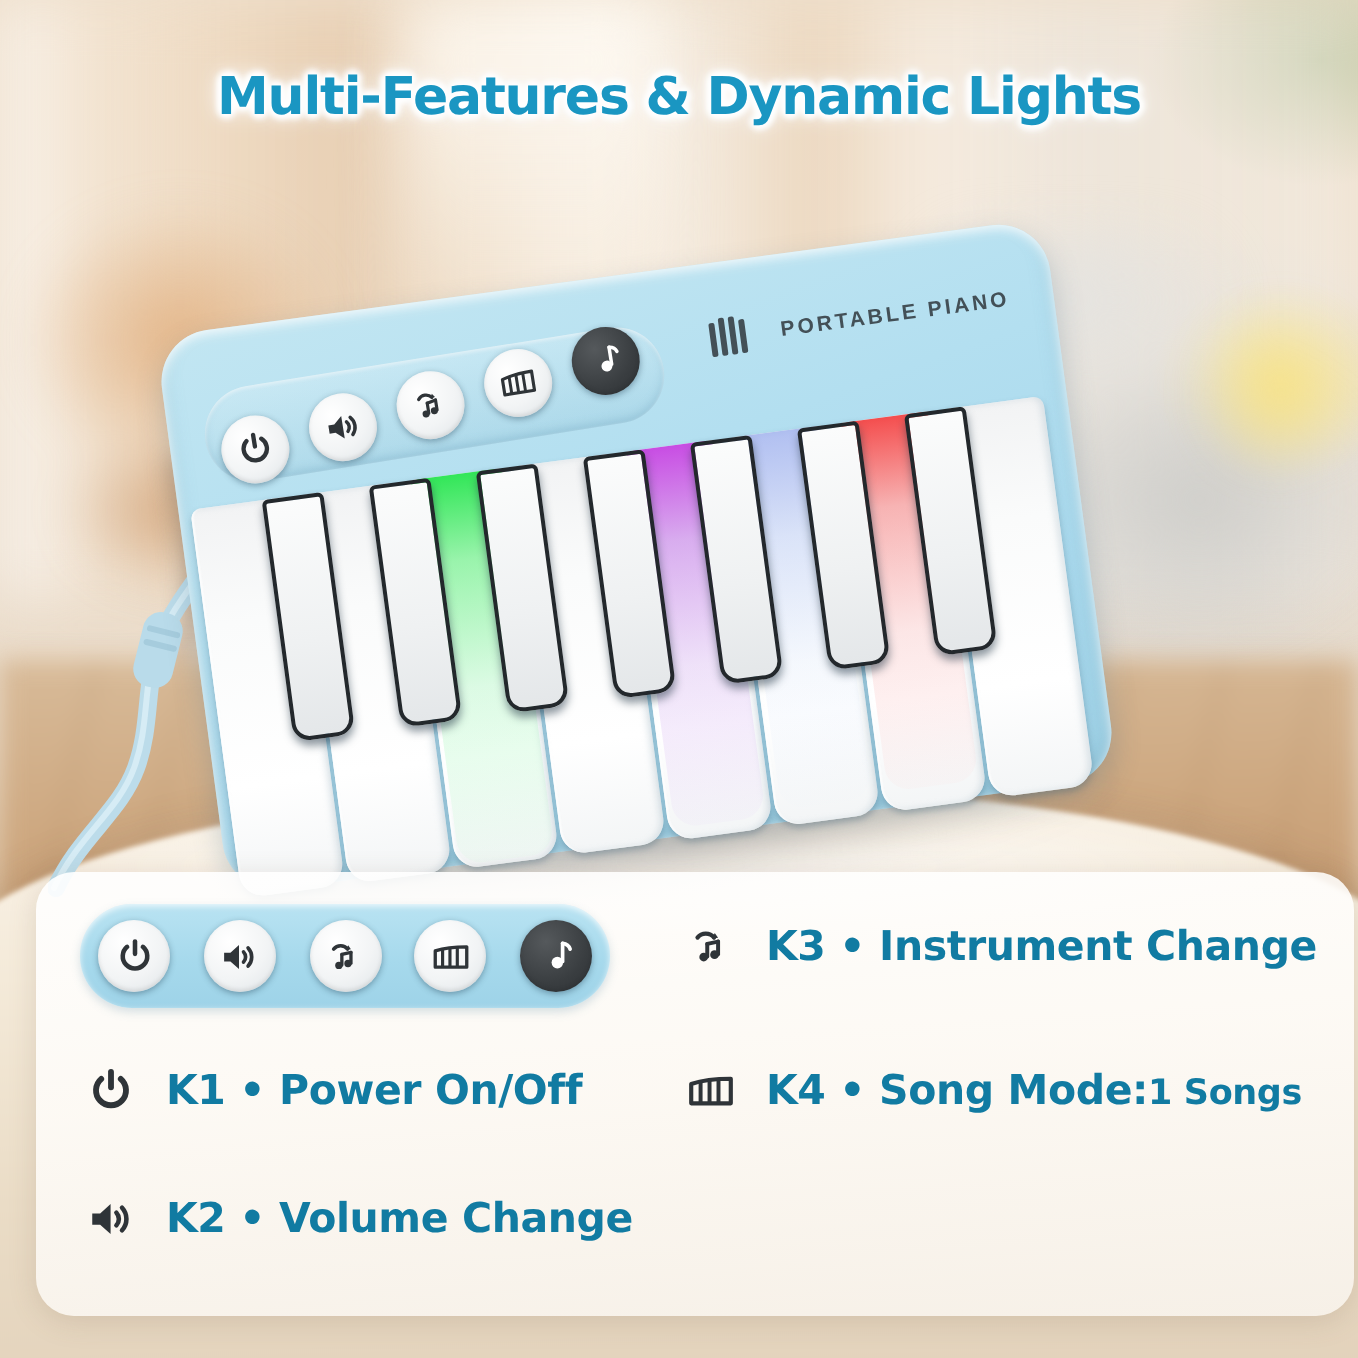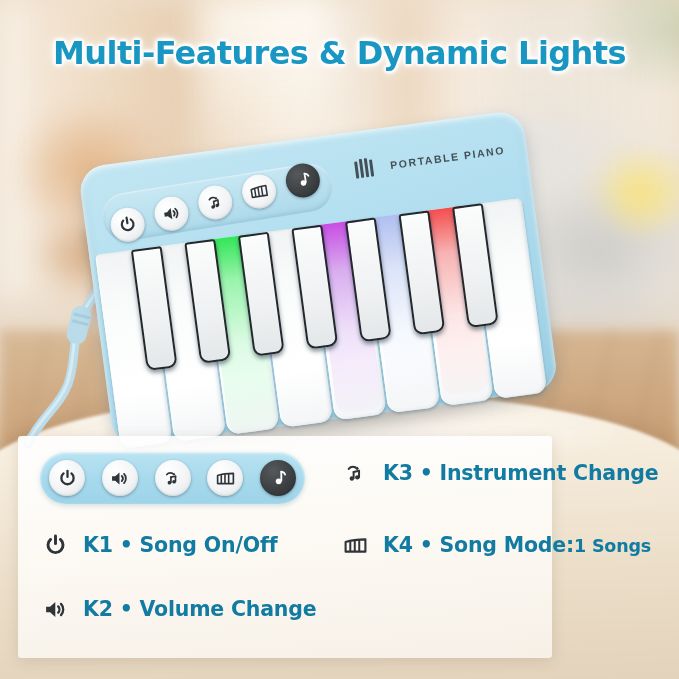--- a/index.html
+++ b/index.html
@@ -67,21 +67,21 @@
     box-shadow:0 -4px 18px rgba(120,90,60,.18);
     filter:blur(1.4px);}
   .table-hl{position:absolute;left:40px;top:398px;width:600px;height:70px;
     border-radius:50%;
     background:radial-gradient(closest-side,rgba(255,255,255,.85),rgba(255,255,255,0));
     filter:blur(8px);}
 
   
   .headline{position:absolute;left:0;top:34px;width:679px;text-align:center;
     font-family:"DejaVu Sans", sans-serif;
-    font-weight:bold;font-size:32px;letter-spacing:-.6px;
+    font-weight:bold;font-size:26px;letter-spacing:-.6px;
     color:#1a96c2;
     -webkit-text-stroke:0px;
     text-shadow:
       0 0 2px #fff, 0 0 4px #fff, 0 0 6px #fff, 0 0 9px #fff,
       2px 0 3px #fff, -2px 0 3px #fff, 0 2px 3px #fff, 0 -2px 3px #fff,
       0 0 14px rgba(255,255,255,.9);
     white-space:nowrap;}
 
   
   .piano-wrap{position:absolute;left:96px;top:136px;width:470px;height:310px;
@@ -130,22 +130,22 @@
     border-radius:3px 3px 9px 9px;
     background:linear-gradient(180deg,#fbfcfc 0%,#eff1f2 60%,#e4e7e9 100%);
     border:2.5px solid #23282c;
     box-shadow:0 3px 4px rgba(30,50,65,.5);}
   .glow{position:absolute;top:0;border-radius:5px;pointer-events:none;mix-blend-mode:normal;}
 
   
   .cable{position:absolute;left:24px;top:258px;width:120px;height:200px;}
 
   
-  .legend{position:absolute;left:18px;top:436px;width:534px;height:222px;
-    border-radius:3px;
+  .legend{position:absolute;left:18px;top:436px;width:659px;height:222px;
+    border-radius:19px;
     background:linear-gradient(175deg,rgba(255,255,255,.90) 0%,rgba(255,253,250,.86) 45%,rgba(250,246,240,.82) 100%);
     box-shadow:0 3px 14px rgba(120,100,80,.18);}
   .pill{position:absolute;left:22px;top:16px;width:265px;height:52px;border-radius:26px;
     background:linear-gradient(180deg,#b9e3f2 0%,#a6d9ec 55%,#9ed3e8 100%);
     box-shadow:inset 0 1px 3px rgba(255,255,255,.8), 0 2px 5px rgba(120,160,180,.3);
     display:flex;align-items:center;justify-content:space-between;padding:0 9px;box-sizing:border-box;}
   .pill .dev-btn{position:relative;width:36px;height:36px;}
   .pill .dev-btn svg{width:21px;height:21px;}
 
   .row{position:absolute;display:flex;align-items:center;}
@@ -333,21 +333,21 @@
       <span class="lbl">K3 • Instrument Change</span>
     </div>
 
     <div class="row r-k1">
       <span class="ico">
         <svg viewBox="0 0 24 24" fill="none" stroke="#2f3438" stroke-width="2.8" stroke-linecap="round">
           <path d="M7.3 6.2a7.2 7.2 0 1 0 9.4 0"></path>
             <path d="M12 2.8v7.4"></path>
         </svg>
       </span>
-      <span class="lbl">K1 • Song On/Off</span>
+      <span class="lbl">K1 • Power On/Off</span>
     </div>
 
     <div class="row r-k4">
       <span class="ico">
         <svg viewBox="0 0 24 24">
           <path d="M2.5 8.6c5.4-1.8 12.6-2.5 19-2.5v11.8H2.5z" fill="none" stroke="#2f3438" stroke-width="2" stroke-linejoin="round"></path>
           <path d="M7 7.9v10M11.3 7.1v10.8M15.6 6.6v11.3" stroke="#2f3438" stroke-width="1.9"></path>
         </svg>
       </span>
       <span class="lbl"><span>K4 • Song Mode:</span><span class="sm">1 Songs</span></span>

